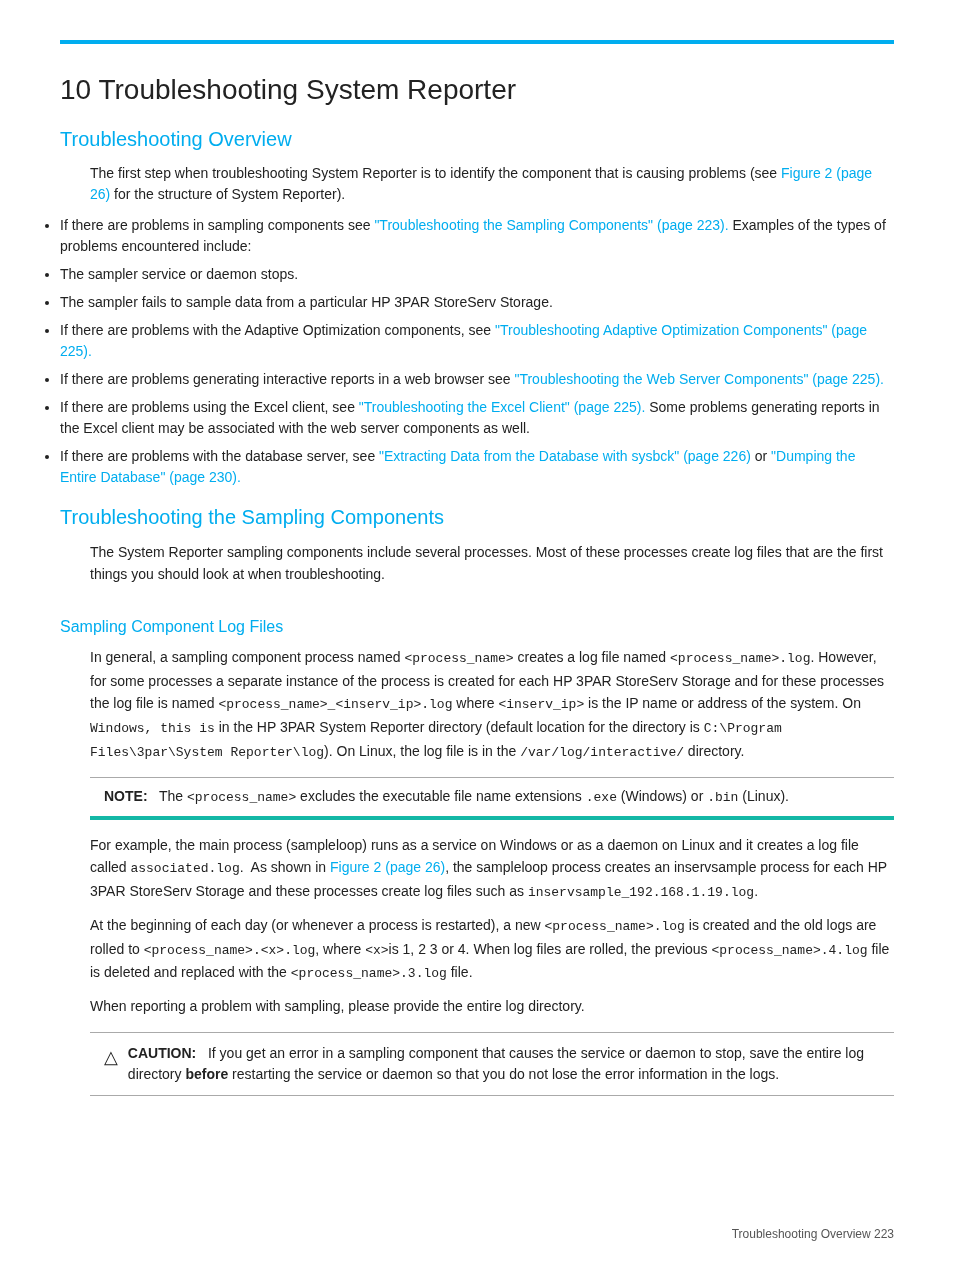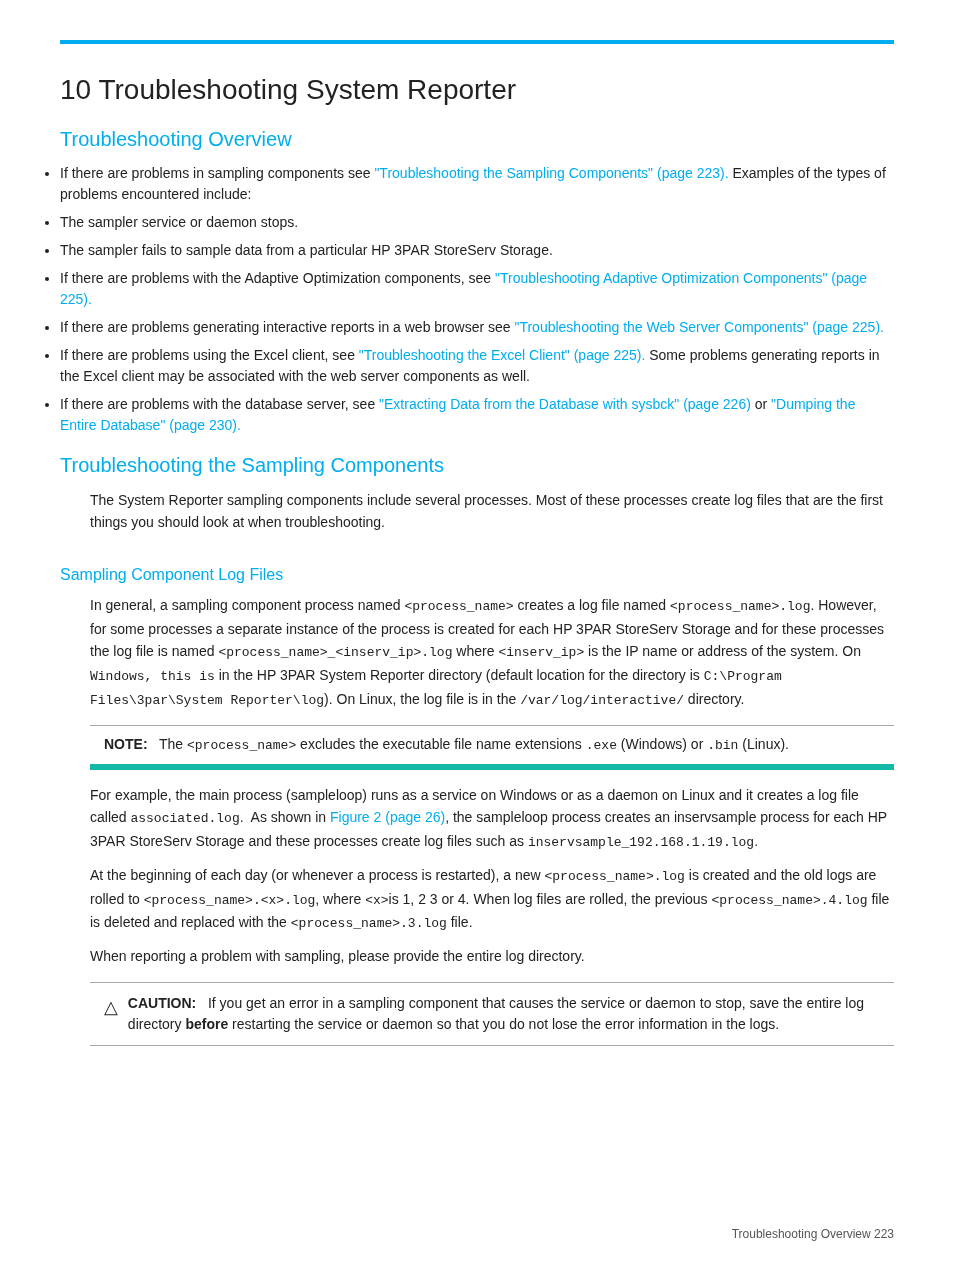--- a/index.html
+++ b/index.html
@@ -66,21 +66,21 @@
       line-height: 1.6;
       margin-bottom: 10px;
     }
     code, .code {
       font-family: 'Courier New', Courier, monospace;
       font-size: 13px;
       background: none;
     }
     .note-box {
       border-top: 1px solid #aaa;
-      border-bottom: 6px solid #14b8a6;
+      border-bottom: 4px solid #14b8a6;
       padding: 8px 14px;
       margin: 14px 0;
       line-height: 1.5;
     }
     .note-box .note-label {
       font-weight: bold;
     }
     .caution-box {
       border-top: 1px solid #aaa;
       border-bottom: 1px solid #aaa;
@@ -119,20 +119,24 @@
 <body>
 
 <div class="page">
   <div class="top-border"></div>
 
   <h1 class="chapter-title">10 Troubleshooting System Reporter</h1>
 
   <h2 class="section-title">
     <span>Troubleshooting Overview</span>
   </h2>
+  <p class="intro-text">
+    The first step when troubleshooting System Reporter is to identify the component that is causing
+    problems (see <span class="link">Figure 2 (page 26)</span> for the structure of System Reporter).
+  </p>
 
   <ul class="bullet-list">
     <li>
       If there are problems in sampling components see <span class="link">"Troubleshooting the Sampling Components" (page 223).</span> Examples of the types of problems encountered include:
     </li>
     <li>
       The sampler service or daemon stops.
     </li>
     <li>
       The sampler fails to sample data from a particular HP 3PAR StoreServ Storage.

